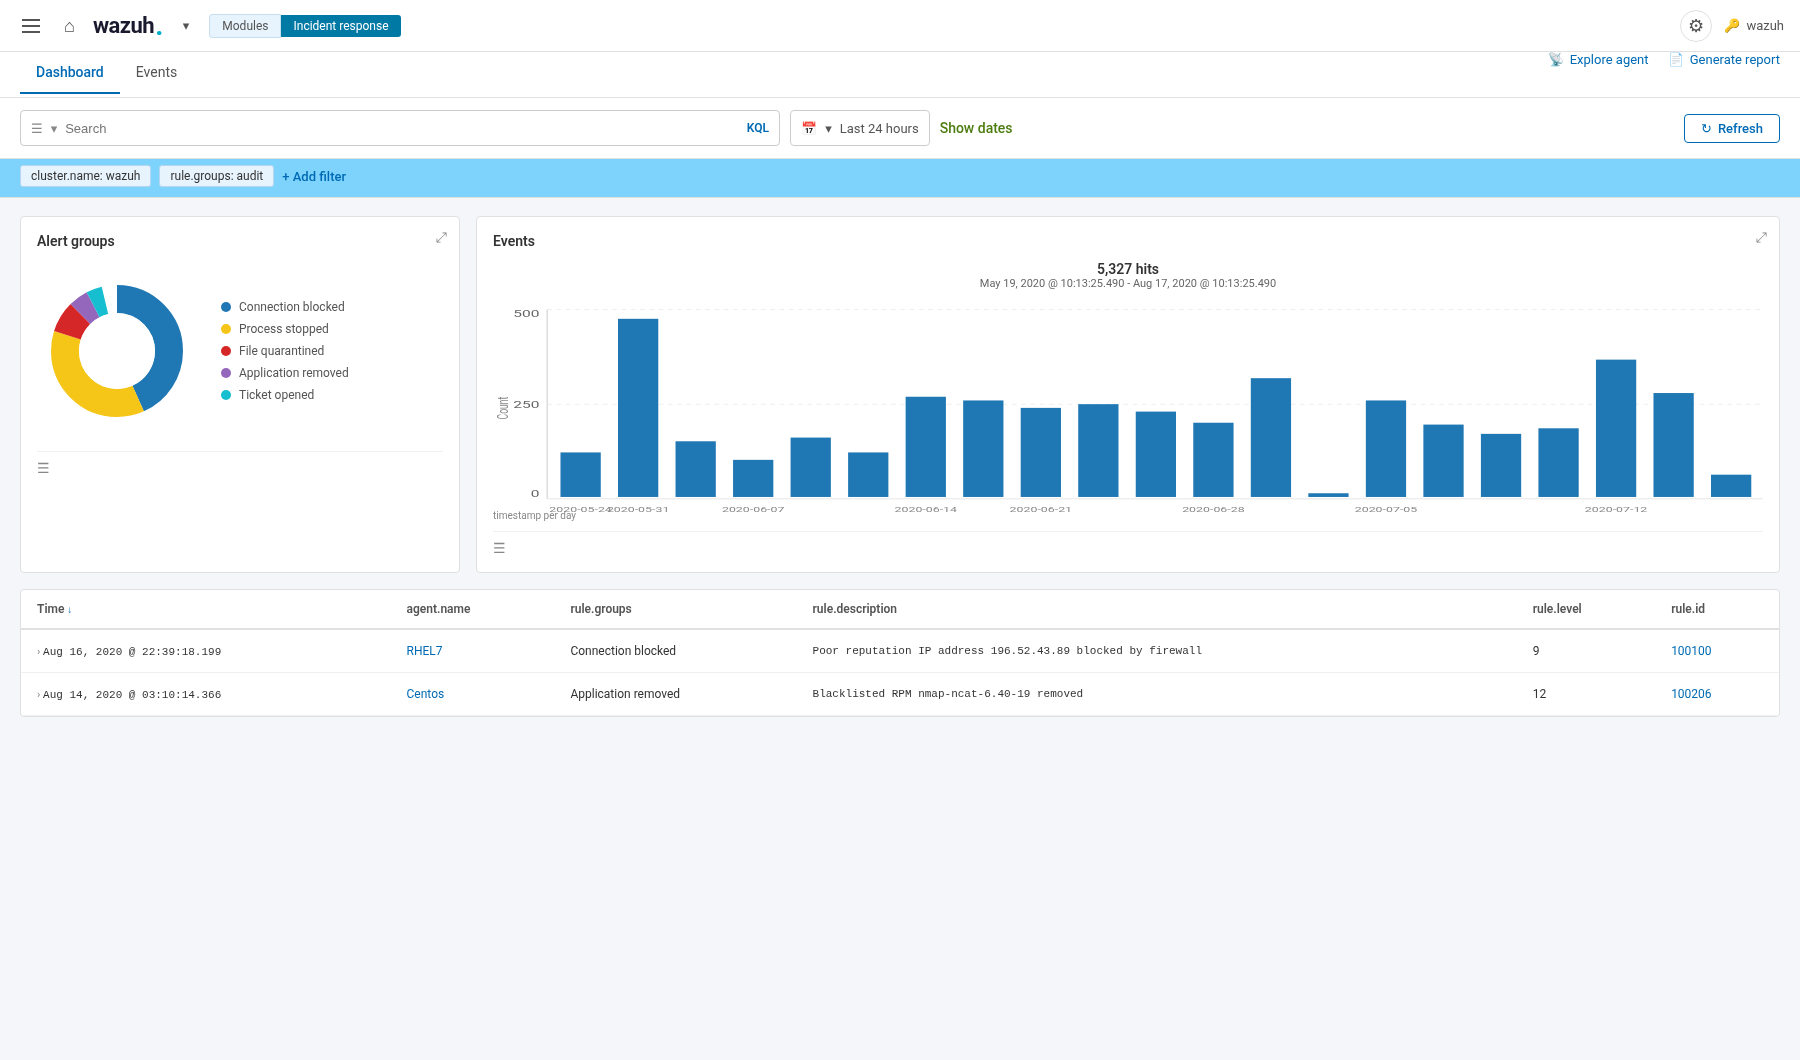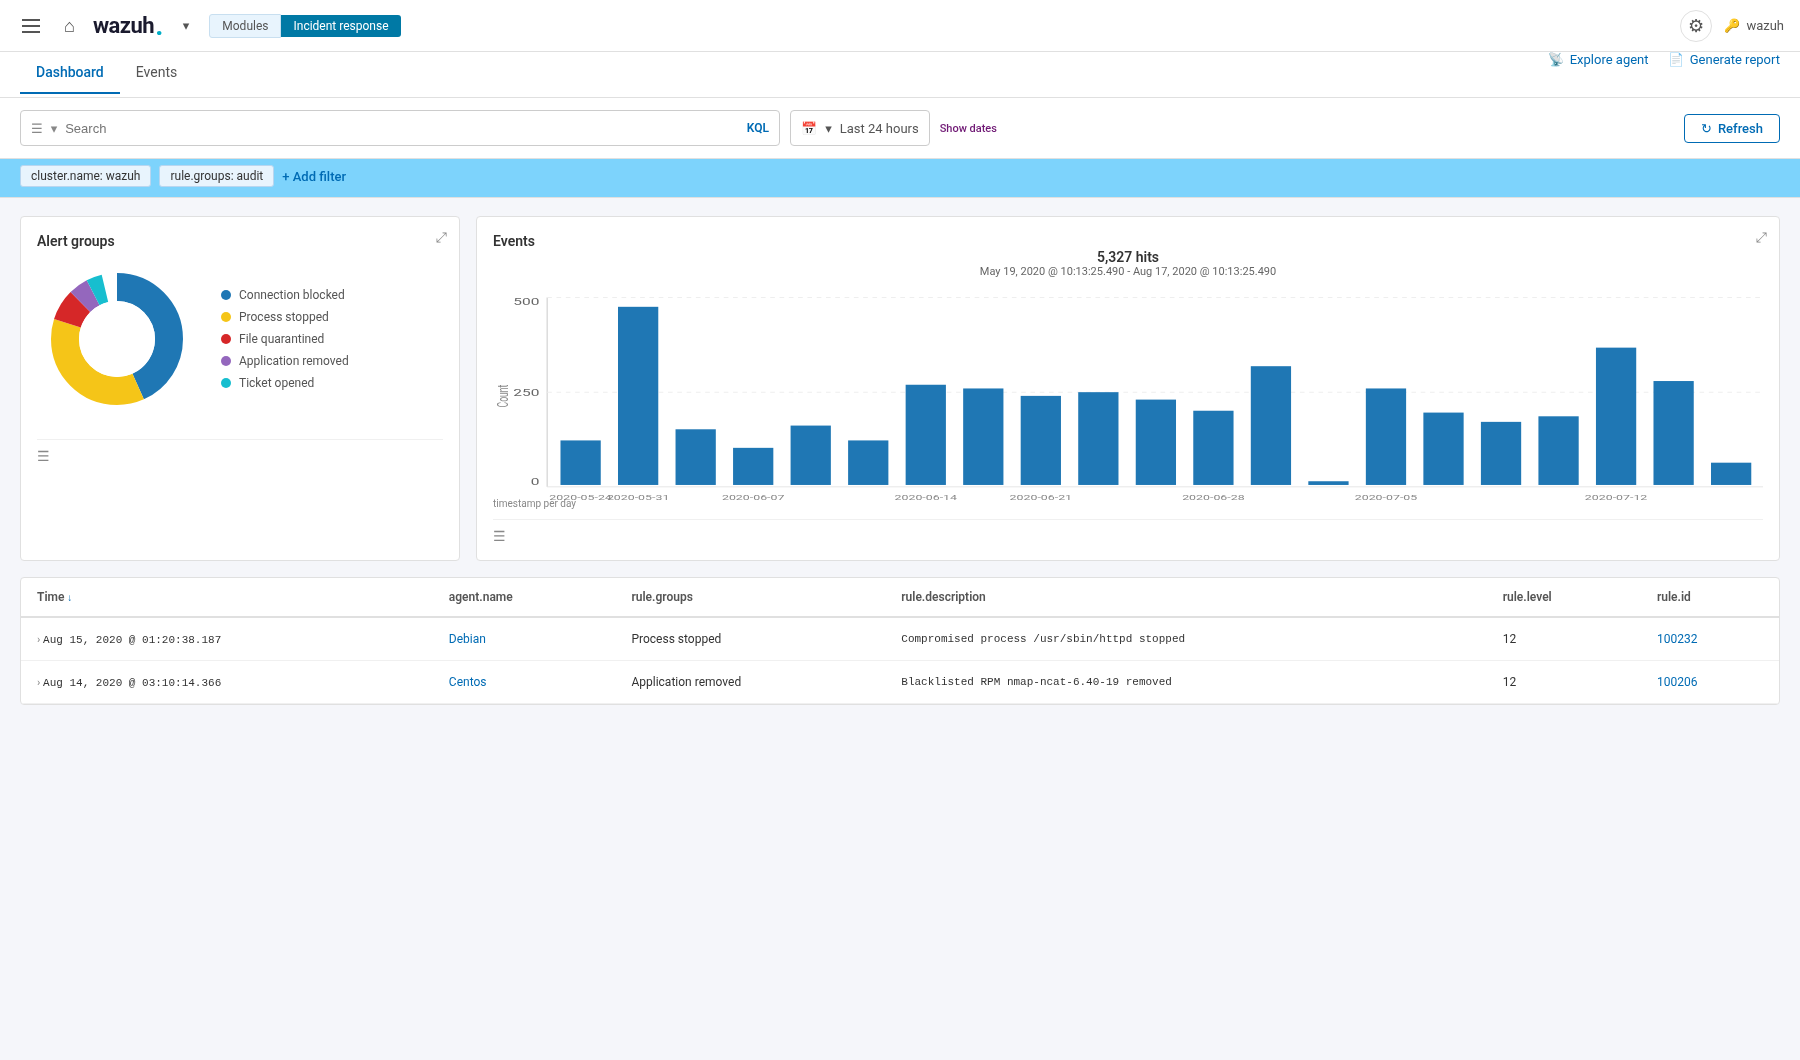--- a/index.html
+++ b/index.html
@@ -27,37 +27,37 @@
     .tab-right { margin-left: auto; display: flex; gap: 20px; align-items: center; }
     .explore-btn { color: #006bb4; font-size: 13px; cursor: pointer; display: flex; align-items: center; gap: 5px; }
     .report-btn { color: #006bb4; font-size: 13px; cursor: pointer; display: flex; align-items: center; gap: 5px; }
 
     
     .search-bar { background: #fff; padding: 12px 20px; border-bottom: 1px solid #e0e0e0; display: flex; align-items: center; gap: 10px; flex-wrap: wrap; }
     .search-input-wrap { display: flex; align-items: center; border: 1px solid #ccc; border-radius: 4px; flex: 1; max-width: 760px; height: 36px; background: #fff; padding: 0 10px; gap: 8px; }
     .search-input-wrap input { border: none; outline: none; font-size: 13px; flex: 1; }
     .kql-badge { color: #006bb4; font-size: 12px; font-weight: 600; margin-left: 8px; }
     .date-picker { display: flex; align-items: center; gap: 8px; border: 1px solid #ccc; border-radius: 4px; padding: 0 10px; height: 36px; cursor: pointer; color: #555; font-size: 13px; }
-    .show-dates-btn { color: #701a75; font-size: 11px; cursor: pointer; font-weight: 500; }
+    .show-dates-btn { color: #4d7c0f; font-size: 14px; cursor: pointer; font-weight: 500; }
     .refresh-btn { display: flex; align-items: center; gap: 6px; border: 1px solid #006bb4; color: #006bb4; padding: 6px 16px; border-radius: 4px; cursor: pointer; font-size: 13px; font-weight: 500; margin-left: auto; }
 
     
     .filter-bar { background: #7dd3fc; padding: 6px 20px 10px; display: flex; align-items: center; gap: 8px; border-bottom: 1px solid #e0e0e0; }
     .filter-pill { background: #e8f4fd; border: 1px solid #b8d6f0; color: #333; padding: 3px 10px; border-radius: 3px; font-size: 12px; }
     .add-filter { color: #006bb4; font-size: 13px; cursor: pointer; font-weight: 500; }
 
     
     .main { padding: 18px 20px; display: flex; flex-direction: column; gap: 16px; }
 
     
     .charts-row { display: flex; gap: 16px; }
 
     
     .card { background: #fff; border: 1px solid #e0e0e0; border-radius: 4px; padding: 16px; position: relative; }
-    .card-title { font-size: 14px; font-weight: 600; color: #333; }
+    .card-title { font-size: 14px; font-weight: 600; color: #333; margin-bottom: 12px; }
     .expand-icon { position: absolute; top: 12px; right: 12px; color: #888; cursor: pointer; font-size: 14px; }
 
     .alert-groups-card { width: 440px; min-width: 440px; }
     .donut-section { display: flex; align-items: center; gap: 24px; padding: 10px 0; }
 
     
     .donut-container { width: 160px; height: 160px; flex-shrink: 0; }
 
     
     .legend { display: flex; flex-direction: column; gap: 8px; }
@@ -281,33 +281,33 @@
             <span class="sort-icon"> ↓</span>
           </th>
           <th><span>agent.name</span></th>
           <th><span>rule.groups</span></th>
           <th><span>rule.description</span></th>
           <th><span>rule.level</span></th>
           <th><span>rule.id</span></th>
         </tr>
       </thead>
       <tbody id="table-body">
-          <tr>
+      <tr>
     <td>
       <span class="expand-row">› </span>
-      <span class="mono">Aug 15, 2020 @ 01:20:38.187</span>
-    </td>
-    <td>
-      <a class="agent-link">Debian</a>
-    </td>
-    <td>Process stopped</td>
-    <td class="mono">Compromised process /usr/sbin/httpd stopped</td>
-    <td>12</td>
-    <td>
-      <a class="rule-id-link">100232</a>
+      <span class="mono">Aug 16, 2020 @ 22:39:18.199</span>
+    </td>
+    <td>
+      <a class="agent-link">RHEL7</a>
+    </td>
+    <td>Connection blocked</td>
+    <td class="mono">Poor reputation IP address 196.52.43.89 blocked by firewall</td>
+    <td>9</td>
+    <td>
+      <a class="rule-id-link">100100</a>
     </td>
   </tr>
           <tr>
     <td>
       <span class="expand-row">› </span>
       <span class="mono">Aug 14, 2020 @ 03:10:14.366</span>
     </td>
     <td>
       <a class="agent-link">Centos</a>
     </td>

